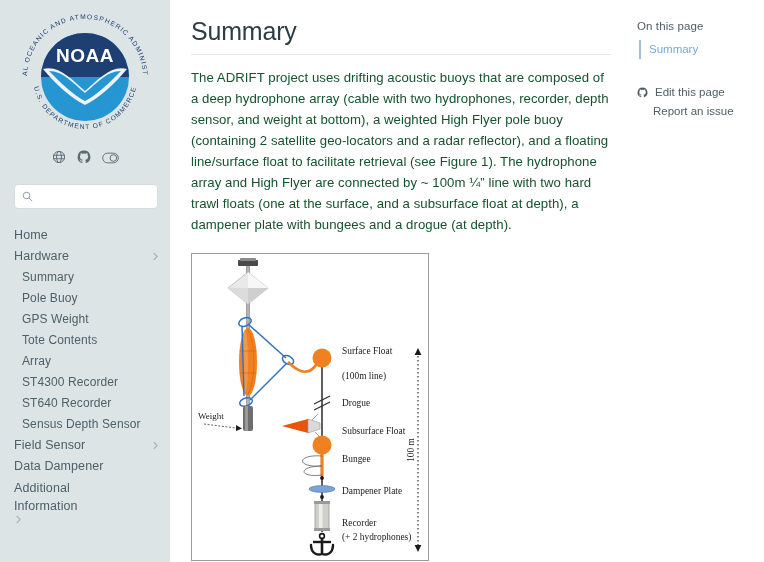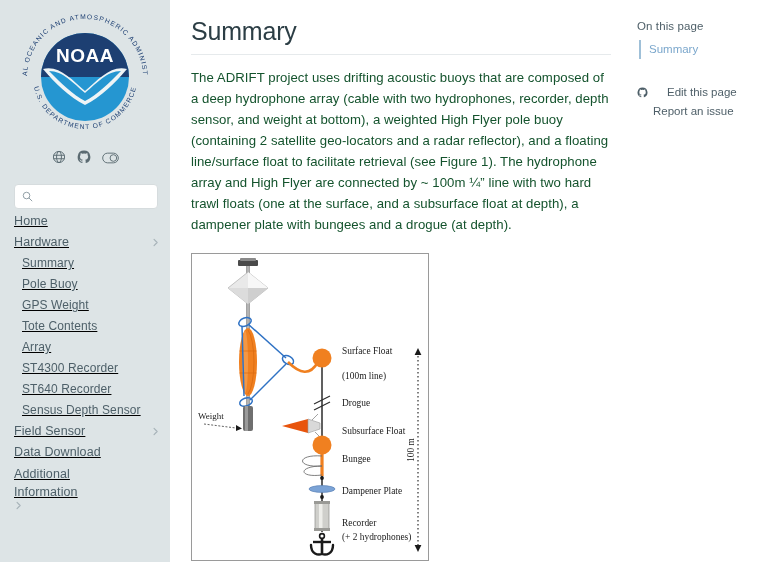--- a/index.html
+++ b/index.html
@@ -37,21 +37,21 @@
     border: 1px solid #d6dcde; border-radius: 4px;
     display: flex; align-items: center; padding: 0 7px;
   }
   .search-box svg { flex: 0 0 auto; }
   .search-box input {
     border: 0; outline: 0; background: transparent;
     font-family: "Liberation Sans", sans-serif;
     font-size: 11px; color: #3b4a52; width: 100%; padding-left: 5px;
   }
 
-  .nav { margin-top: 2px; text-decoration: underline; }
+  .nav { margin-top: 16px; }
   .nav-item {
     display: flex; align-items: center; justify-content: space-between;
     padding: 2px 10px 2px 14px;
     min-height: 21px;
     cursor: pointer;
   }
   .nav-item .lbl {
     font-size: 12.5px; color: #4e6069; line-height: 17px;
     letter-spacing: .1px;
   }
@@ -104,21 +104,21 @@
     letter-spacing: .1px;
   }
   .toc-link {
     font-size: 11.5px; color: #7ba7cc;
     border-left: 2px solid #9fc0d8;
     padding: 1px 0 1px 8px; margin-left: 2px;
     cursor: pointer; line-height: 17px;
   }
   .toc-actions { margin-top: 24px; }
   .toc-action {
-    display: flex; align-items: center; gap: 19px;
+    display: flex; align-items: center; gap: 7px;
     font-size: 11.5px; color: #4e5f68;
     line-height: 19px; cursor: pointer;
   }
   .toc-action.indent { padding-left: 16px; }
   .gh { color: #4e5f68; display: flex; align-items: center; }
 </style>
 </head>
 <body>
 
 <div id="app">
@@ -219,21 +219,21 @@
       </div>
       <div class="nav-item">
         <span class="lbl">Field Sensor</span>
         <span class="chev">
           <svg width="9" height="9" viewBox="0 0 10 10" fill="none" stroke="#a6b2b8" stroke-width="1.3" stroke-linecap="round" stroke-linejoin="round">
               <path d="M3.4 1.6 L6.8 5 L3.4 8.4"></path>
             </svg>
         </span>
       </div>
       <div class="nav-item">
-        <span class="lbl">Data Download</span>
+        <span class="lbl">Data Dampener</span>
       </div>
       <div class="nav-item wrap2">
         <span class="lbl" style="width:110px;display:block;">Additional Information</span>
         <span class="chev">
           <svg width="9" height="9" viewBox="0 0 10 10" fill="none" stroke="#a6b2b8" stroke-width="1.3" stroke-linecap="round" stroke-linejoin="round">
               <path d="M3.4 1.6 L6.8 5 L3.4 8.4"></path>
             </svg>
         </span>
       </div>
     </div>

